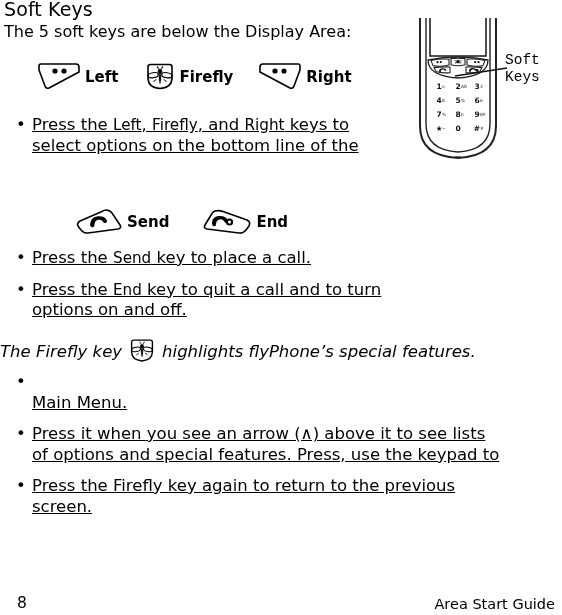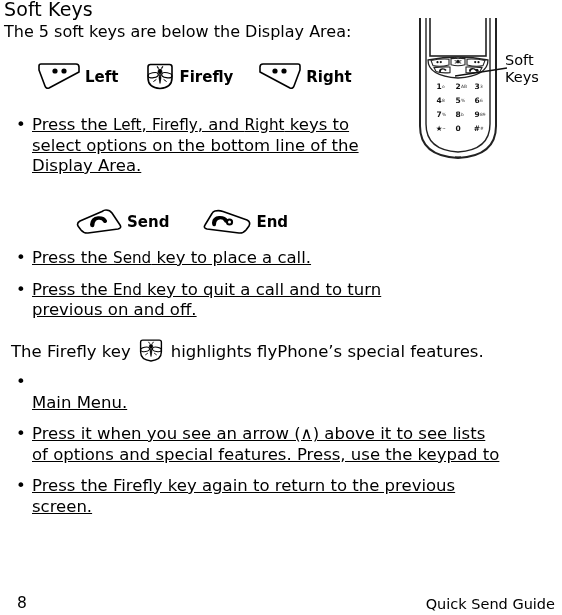--- a/index.html
+++ b/index.html
@@ -76,26 +76,27 @@
   .bullet-text { display: block; text-decoration: underline; }
   .b-small { font-size: 15.2px; }
 
   .blk-1 { left: 16px; top: 115px; width: 370px; }
   .blk-2 { left: 16px; top: 248px; width: 400px; }
   .blk-3 { left: 16px; top: 372px; width: 530px; }
   .blk-3 .bullet-row { margin-bottom: 11px; }
 
   .firefly-line {
     position: absolute;
-    left: 11px;
+    left: 0;
     top: 338px;
     font-size: 16.5px;
     display: flex;
     align-items: center;
     white-space: nowrap;
+    font-style: italic;
   }
   .firefly-line .inline-key { margin: 0 5px; }
 
   
   .footer-page {
     position: absolute;
     left: 17px;
     top: 594px;
     font-size: 15.5px;
   }
@@ -113,20 +114,21 @@
     top: 18px;
     width: 100px;
     height: 145px;
   }
   .softkeys-callout {
     position: absolute;
     left: 505px;
     top: 52px;
     font-size: 14.5px;
     line-height: 17px;
+    font-family: Liberation Mono, monospace;
   }
   svg { display: block; }
 </style>
 </head>
 <body>
 
 <div class="page-title">Soft Keys</div>
 <div class="intro-line">The 5 soft keys are below the Display Area:</div>
 
 <div class="keyrow keyrow-1">
@@ -178,21 +180,20 @@
     <span class="legend-label">Right</span>
   </div>
 </div>
 
 <div class="bullet-block blk-1">
   <div class="bullet-row">
     <span class="bullet-dot">•</span>
     <span class="bullet-text">
       <span>Press the </span><span class="b-small">Left</span><span>, </span><span class="b-small">Firefly</span><span>, and </span><span class="b-small">Right</span><span> keys to</span><br>
       <span>select options on the bottom line of the</span><br>
-      <span>Display Area.</span>
     </span>
   </div>
 </div>
 
 <div class="keyrow keyrow-2">
   <div class="legend-item">
     <span>
       <svg width="48" height="28" viewBox="0 0 48 28">
         <path d="M30 2 Q34 2 36 5 L44 17 Q46 20 42 21 L12 25 Q8 25.5 5 22 L2 18 Q0.5 15 4 13 L26 3.5 Q28 2 30 2 Z" fill="#ffffff" stroke="#000000" stroke-width="1.6" stroke-linejoin="round"></path>
         <path d="M14 16.5 Q14.5 9 22 8.2 Q29 7.8 31 12.5 Q31.6 14.2 29.6 14.9 Q27.8 15.5 27.1 13.8 Q25.9 11.3 22.4 11.7 Q18.6 12.2 18.4 17.2 Q18.3 19.3 16.3 19.2 Q14 19.1 14 16.5 Z" fill="#000000"></path>
@@ -220,21 +221,21 @@
   <div class="bullet-row" style="margin-bottom:11px;">
     <span class="bullet-dot">•</span>
     <span class="bullet-text">
       <span>Press the </span><span class="b-small">Send</span><span> key to place a call.</span>
     </span>
   </div>
   <div class="bullet-row">
     <span class="bullet-dot">•</span>
     <span class="bullet-text">
       <span>Press the </span><span class="b-small">End</span><span> key to quit a call and to turn</span><br>
-      <span>previous on and off.</span>
+      <span>options on and off.</span>
     </span>
   </div>
 </div>
 
 <div class="firefly-line">
   <span>The Firefly key</span>
   <span class="inline-key">
     <svg width="30" height="26" viewBox="0 0 32 30">
       <path d="M4 5 Q4 2.5 6.5 2.5 L25.5 2.5 Q28 2.5 28 5 L28 16 Q28 25.5 16 26.5 Q4 25.5 4 16 Z" fill="#ffffff" stroke="#000000" stroke-width="1.6" stroke-linejoin="round"></path>
       <g fill="#000000" stroke="#000000">
@@ -348,13 +349,13 @@
 
 <svg style="position:absolute;left:455px;top:66px;" width="55" height="14">
   <line x1="0" y1="10" x2="52" y2="2" stroke="#111111" stroke-width="1.4"></line>
 </svg>
 <div class="softkeys-callout">
   <div>Soft</div>
   <div>Keys</div>
 </div>
 
 <div class="footer-page">8</div>
-<div class="footer-guide">Quick Send Guide</div>
+<div class="footer-guide">Area Start Guide</div>
 
 </body></html>

